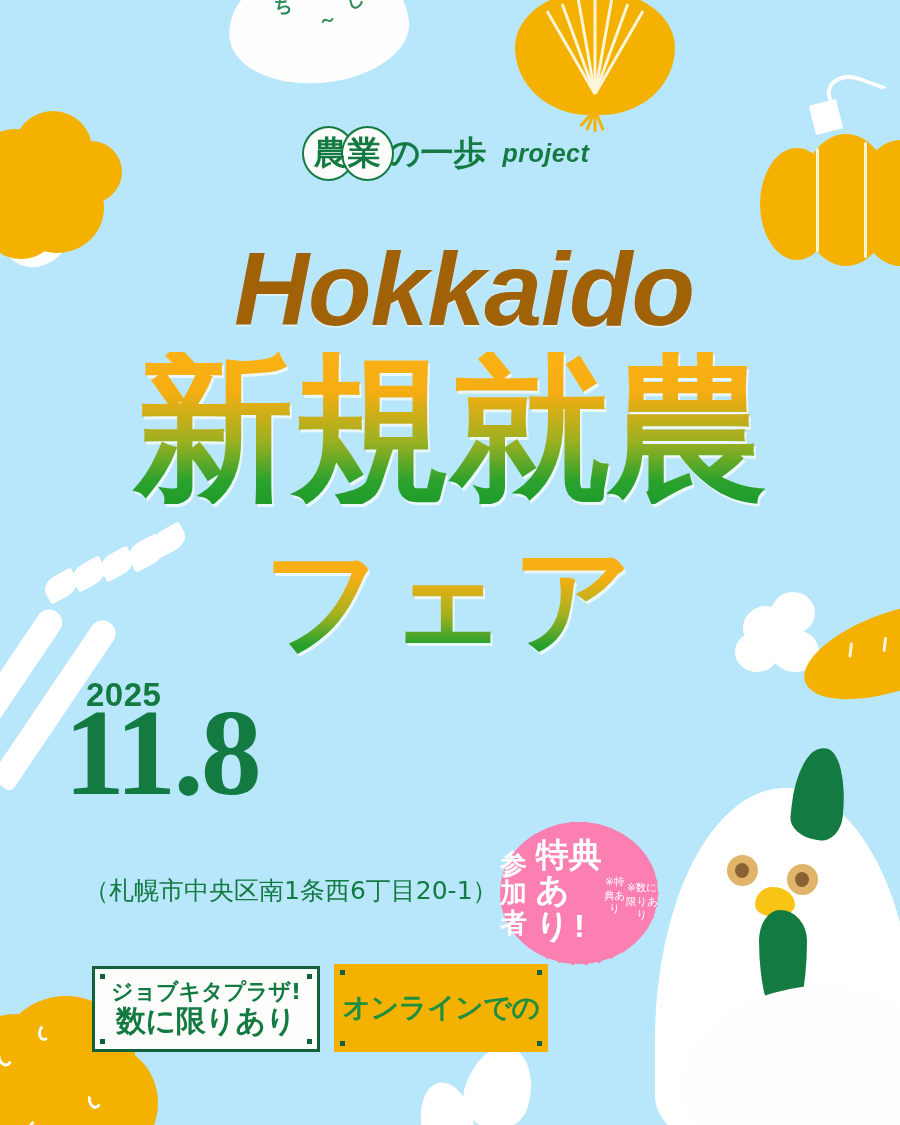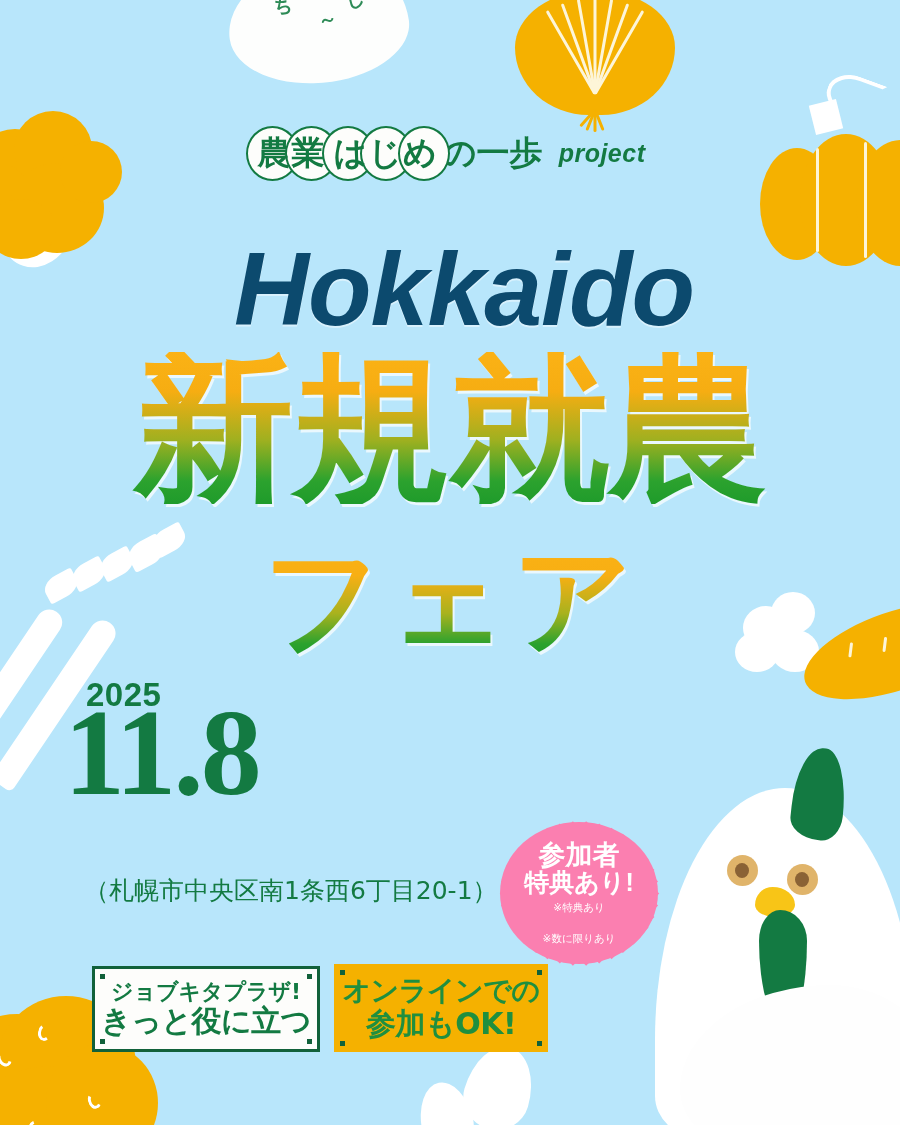--- a/index.html
+++ b/index.html
@@ -164,21 +164,21 @@
   }
   .tag-project {
     font-size:25px; font-style:italic; font-weight:bold; color:#137a42;
     margin-left:14px; letter-spacing:0.5px;
     font-family:"Liberation Sans", sans-serif;
   }
 
   
   .hokkaido {
     position:absolute; left:0; right:0; top:237px; text-align:center;
-    font-size:104px; font-weight:bold; font-style:italic; color:#0c4a6e;
+    font-size:104px; font-weight:bold; font-style:italic; color:#a16207;
     letter-spacing:-1px; line-height:1;
     font-family:"Liberation Sans", sans-serif;
     text-shadow:0 2px 0 rgba(255,255,255,.45);
     margin-left:28px;
   }
 
   
   .bigtitle {
     position:absolute; left:0; right:0; top:352px; text-align:center;
     font-size:160px; font-weight:bold; line-height:0.95;
@@ -253,30 +253,30 @@
     position:absolute; inset:0; background:#fb7fb0;
     border-radius:50%;
   }
   .badge .spike {
     position:absolute; left:50%; top:50%;
     width:11px; height:11px; background:#fb7fb0;
     margin:-5.5px 0 0 -5.5px;
     transform-origin:50% 50%;
   }
   .badge .inner {
-    position:absolute; inset:0; display:flex; flex-direction:column;
+    position:absolute; inset:0; display:flex; flex-direction:row;
     align-items:center; justify-content:center; z-index:3;
   }
   .badge .l1 {
     font-size:27px; font-weight:bold; color:#ffffff; line-height:1.08;
     font-family:"DejaVu Sans", sans-serif; letter-spacing:0px;
   }
   .badge .l2 {
-    font-size:25px; font-weight:bold; color:#ffffff; line-height:1.08;
-    font-family:Liberation Sans, sans-serif; letter-spacing:0px;
+    font-size:33px; font-weight:bold; color:#ffffff; line-height:1.08;
+    font-family:Liberation Mono, monospace; letter-spacing:0px;
   }
   .badge .note {
     font-size:10.5px; color:#ffffff; line-height:1.3; margin-top:5px;
     font-family:"DejaVu Sans", sans-serif; text-align:center;
   }
 
   
   .boxrow { position:absolute; left:0; top:966px; width:900px; height:86px; }
   .box {
     position:absolute; display:flex; flex-direction:column;
@@ -411,28 +411,20 @@
 
   <div id="content">
 
     <div class="tagline">
       <span class="bubble-word">
         <span class="bg">
           <span></span>
             <span></span>
         </span>
         <b>農業</b>
-      </span>
-      <span class="bubble-word">
-        <span class="bg">
-          <span></span>
-            <span></span>
-            <span></span>
-        </span>
-        <b>はじめ</b>
       </span>
       <span class="tag-plain">の一歩</span>
       <span class="tag-project">project</span>
     </div>
 
     <div class="hokkaido">Hokkaido</div>
 
     <div class="bigtitle">新規就農</div>
     <div class="bigtitle2">フェア</div>
 
@@ -486,27 +478,26 @@
     </div>
 
     <div class="boxrow">
 
       <div class="box box-seminar">
         <span class="dot" style="left:5px;  top:5px;"></span>
         <span class="dot" style="right:5px; top:5px;"></span>
         <span class="dot" style="left:5px;  bottom:5px;"></span>
         <span class="dot" style="right:5px; bottom:5px;"></span>
         <div class="t1">ジョブキタプラザ!</div>
-        <div class="t2">きっと役に立つ</div>
+        <div class="t2">数に限りあり</div>
       </div>
 
       <div class="box box-online">
         <span class="dot" style="left:6px;  top:6px;"></span>
         <span class="dot" style="right:6px; top:6px;"></span>
         <span class="dot" style="left:6px;  bottom:6px;"></span>
         <span class="dot" style="right:6px; bottom:6px;"></span>
         <div class="t1">オンラインでの</div>
-        <div class="t2">参加もOK!</div>
       </div>
     </div>
 
   </div>
 </div>
 
 </body></html>

